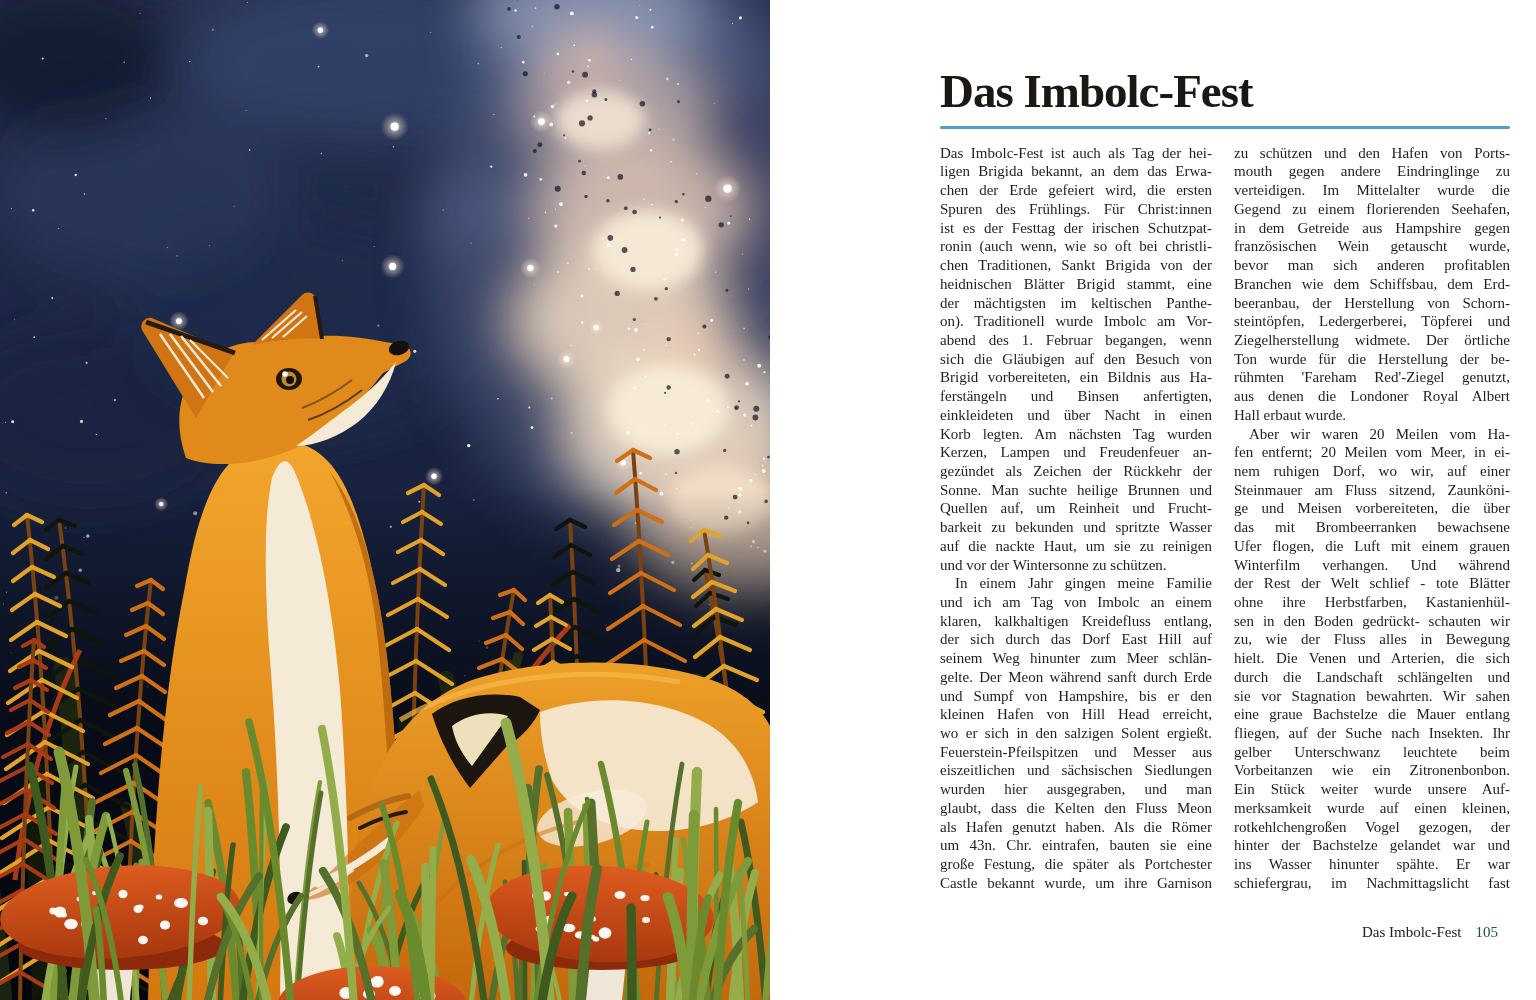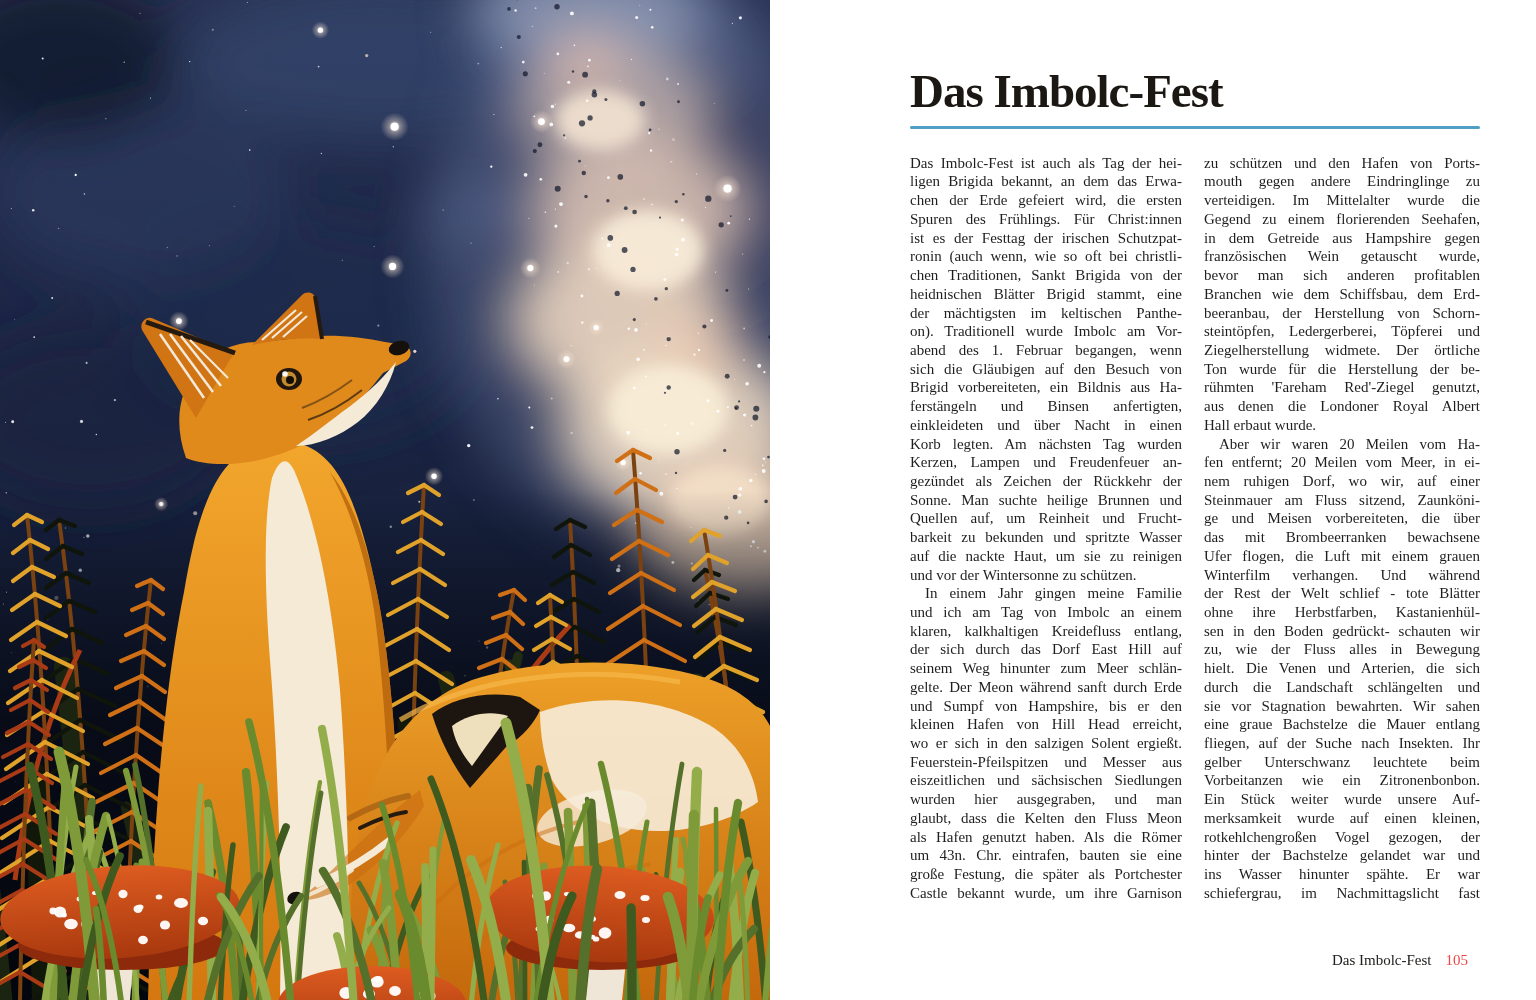--- a/index.html
+++ b/index.html
@@ -1,24 +1,24 @@
 <!DOCTYPE html>
 <html><head>
 <meta charset="utf-8">
 <style>
   html,body{margin:0;padding:0;background:#ffffff;}
   .spread{position:relative;width:1536px;height:1000px;background:#ffffff;overflow:hidden;
           font-family:"Liberation Serif",serif;}
   .illustration{position:absolute;left:0;top:0;width:770px;height:1000px;}
   .illustration svg{display:block;}
-  .page-content{position:absolute;left:910px;top:0;width:570px;height:1000px;}
+  .page-content{position:absolute;left:940px;top:0;width:570px;height:1000px;}
   h1.title{margin:66px 0 0 0;font-family:"Liberation Serif",serif;font-weight:700;
            font-size:47px;line-height:1.08;letter-spacing:-1px;color:#1b1713;}
   .rule{height:3px;margin-top:9px;border-radius:2px;background:#4f9fc4;}
-  .columns{display:flex;gap:22px;margin-top:25px;}
+  .columns{display:flex;gap:22px;margin-top:15px;}
   .col{width:272px;font-size:15px;line-height:18.72px;color:#1f1e1e;}
   .col.c2{width:276px;}
   .tl{text-align:justify;text-align-last:justify;height:18.72px;overflow:hidden;}
   .tl.end{text-align-last:left;}
   .tl.indent{text-indent:15px;}
   .footer{position:absolute;right:12px;top:924px;font-size:15px;color:#23201d;
           display:flex;gap:14px;align-items:baseline;}
 </style>
 </head>
 <body>
@@ -1156,17 +1156,17 @@
           <div class="tl">Ein Stück weiter wurde unsere Auf-</div>
           <div class="tl">merksamkeit wurde auf einen kleinen,</div>
           <div class="tl">rotkehlchengroßen Vogel gezogen, der</div>
           <div class="tl">hinter der Bachstelze gelandet war und</div>
           <div class="tl">ins Wasser hinunter spähte. Er war</div>
           <div class="tl">schiefergrau, im Nachmittagslicht fast</div>
         </div>
     </div>
     <div class="footer">
       <span>Das Imbolc-Fest</span>
-      <span class="num" style="color: #ef4444; margin-top: 28px;">105</span>
+      <span class="num" style="color: #14532d;">105</span>
     </div>
   </div>
 
 </div>
 
 </body></html>

